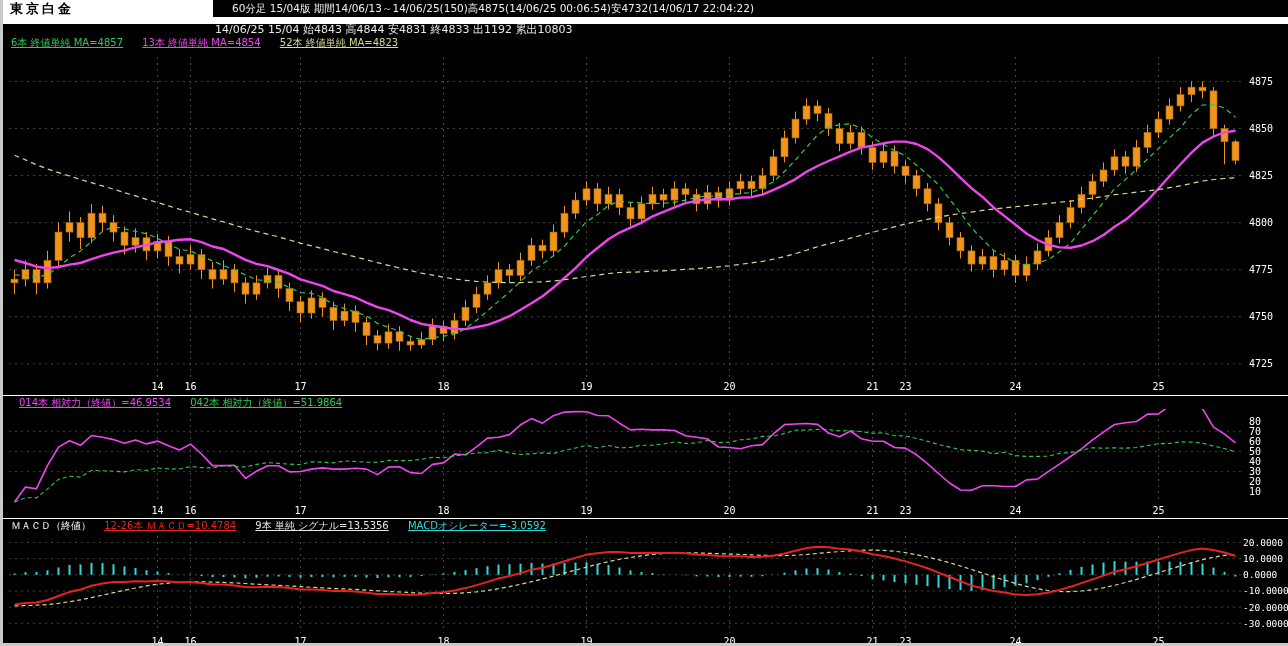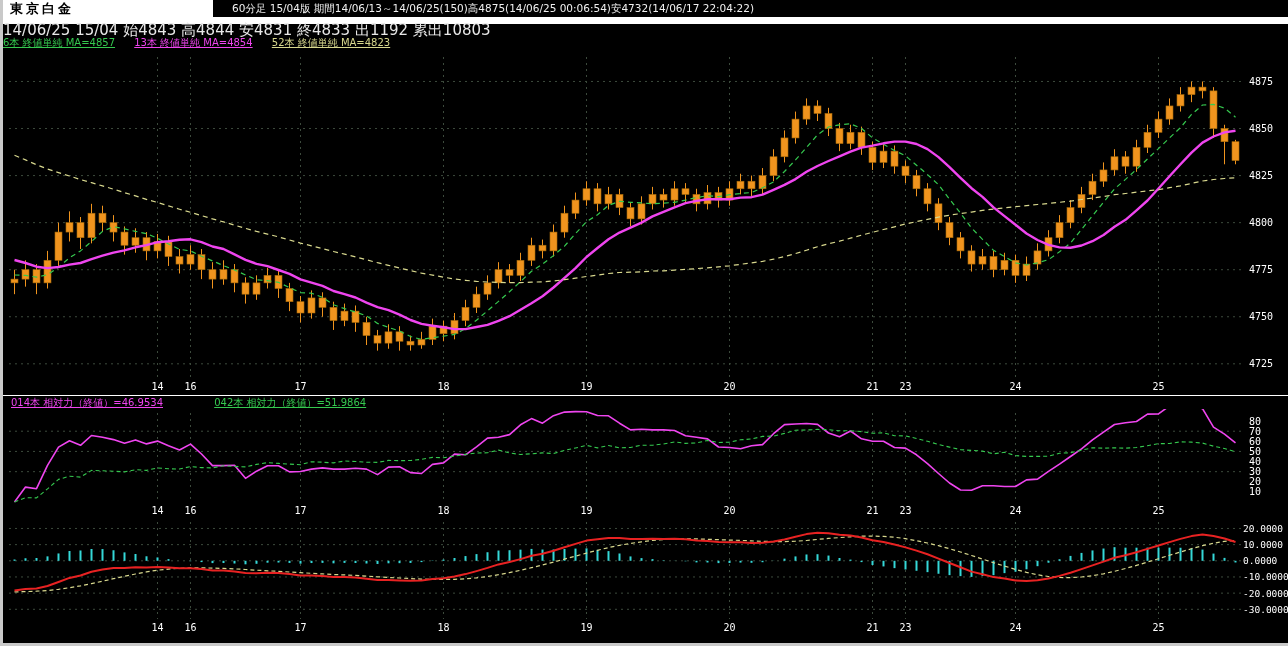--- a/index.html
+++ b/index.html
@@ -7,22 +7,22 @@
     position:relative;width:1288px;height:646px;background:#000;
     box-sizing:border-box;border-left:3px solid #c9c9c9;border-bottom:3px solid #c9c9c9;
     font-family:"DejaVu Sans",sans-serif;overflow:hidden;
   }
   .hrow1{display:flex;align-items:stretch;height:17px;border-bottom:7px solid #ffffff;}
   .titlebox{
     background:#ffffff;color:#000;font-weight:bold;font-size:13px;width:196px;
     padding:0 7px;display:flex;align-items:center;letter-spacing:3px;flex:none;
   }
   .h1text{color:#f0f0f0;font-size:10.5px;padding-left:19px;display:flex;align-items:center;white-space:nowrap;}
-  .hrow2{height:12px;color:#e8e8e8;font-size:15px;line-height:12px;white-space:nowrap;}
-  .legendrow{height:13px;font-size:10px;line-height:13px;white-space:nowrap;}
+  .hrow2{height:12px;color:#e8e8e8;font-size:11px;line-height:12px;padding-left:212px;white-space:nowrap;}
+  .legendrow{height:13px;font-size:10px;line-height:13px;padding-left:8px;white-space:nowrap;}
   .legendrow span{text-decoration:underline;margin-right:16px;}
   .legendrow span.nou{text-decoration:none;margin-right:10px;}
   .sep{border-top:1px solid #ffffff;}
   svg{display:block;}
   svg text{font-family:"DejaVu Sans Mono","DejaVu Sans",monospace;}
 </style>
 </head>
 <body>
 
 <div class="frame">
@@ -299,21 +299,21 @@
       <rect x="1218" y="79.52941176470588" width="7" height="13.176470588235276" fill="#f0941e" stroke="#a86a08" stroke-width="0.6"></rect>
       <line x1="1232.5" y1="90.8235294117647" x2="1232.5" y2="115.29411764705884" stroke="#f0941e" stroke-width="1"></line>
       <rect x="1229" y="92.70588235294116" width="7" height="18.823529411764696" fill="#f0941e" stroke="#a86a08" stroke-width="0.6"></rect>
       <polyline points="11.5,226.0 22.5,226.4 33.5,228.2 44.5,225.7 55.5,218.2 66.5,208.8 77.5,201.9 88.5,192.5 99.5,182.4 110.5,177.7 121.5,179.9 132.5,182.4 143.5,184.6 154.5,189.3 165.5,195.0 176.5,200.3 187.5,201.9 198.5,207.2 209.5,211.9 220.5,216.6 231.5,221.0 242.5,226.0 253.5,230.7 264.5,231.7 275.5,233.3 286.5,238.6 297.5,243.6 308.5,244.2 319.5,248.3 330.5,255.8 341.5,259.6 352.5,263.1 363.5,266.8 374.5,274.4 385.5,278.4 396.5,281.9 407.5,287.5 418.5,290.4 429.5,288.8 440.5,287.2 451.5,285.3 462.5,279.7 473.5,271.2 484.5,261.8 495.5,252.4 506.5,242.7 517.5,232.6 528.5,222.3 539.5,215.1 550.5,206.6 561.5,197.2 572.5,184.6 583.5,172.7 594.5,165.8 605.5,156.4 616.5,152.3 627.5,153.3 638.5,153.9 649.5,154.8 660.5,154.2 671.5,153.3 682.5,151.1 693.5,148.5 704.5,146.7 715.5,147.6 726.5,145.7 737.5,144.5 748.5,143.5 759.5,138.8 770.5,132.9 781.5,122.5 792.5,110.9 803.5,98.4 814.5,85.8 825.5,78.0 836.5,75.8 847.5,74.8 858.5,79.5 869.5,88.9 880.5,95.2 891.5,101.5 902.5,106.8 913.5,116.2 924.5,125.6 935.5,135.7 946.5,150.1 957.5,164.2 968.5,179.0 979.5,190.3 990.5,201.3 1001.5,207.5 1012.5,213.8 1023.5,216.0 1034.5,213.8 1045.5,210.7 1056.5,202.8 1067.5,194.0 1078.5,180.5 1089.5,166.7 1100.5,153.3 1111.5,139.8 1122.5,130.4 1133.5,120.3 1144.5,110.0 1155.5,99.6 1166.5,88.9 1177.5,78.6 1188.5,65.4 1199.5,56.0 1210.5,55.4 1221.5,59.1 1232.5,68.2" fill="none" stroke="#35c94f" stroke-width="1.2" stroke-linejoin="round" stroke-dasharray="5 4"></polyline>
       <polyline points="11.5,211.0 22.5,214.0 33.5,217.7 44.5,219.1 55.5,218.0 66.5,215.6 77.5,214.0 88.5,210.1 99.5,206.7 110.5,203.6 121.5,201.3 132.5,198.3 143.5,196.1 154.5,193.2 165.5,192.2 176.5,190.7 187.5,190.3 198.5,193.2 209.5,197.5 220.5,200.0 231.5,205.4 242.5,210.9 253.5,214.8 264.5,217.1 275.5,221.0 286.5,224.9 297.5,230.4 308.5,233.6 319.5,236.9 330.5,242.0 341.5,245.2 352.5,248.5 363.5,253.6 374.5,258.2 385.5,261.1 396.5,265.6 407.5,271.0 418.5,274.9 429.5,276.7 440.5,278.3 451.5,280.1 462.5,280.1 473.5,278.0 484.5,275.9 495.5,271.8 506.5,267.2 517.5,260.8 528.5,254.2 539.5,247.2 550.5,238.5 561.5,228.8 572.5,219.1 583.5,208.0 594.5,199.0 605.5,190.3 616.5,183.6 627.5,178.7 638.5,173.6 649.5,167.4 660.5,162.8 671.5,158.4 682.5,154.1 693.5,151.9 704.5,150.3 715.5,150.3 726.5,150.3 737.5,148.6 748.5,148.2 759.5,145.7 770.5,140.9 781.5,135.9 792.5,130.1 803.5,122.8 814.5,117.0 825.5,112.0 836.5,107.3 847.5,102.7 858.5,98.6 869.5,96.6 880.5,94.3 891.5,92.6 902.5,92.6 913.5,95.0 924.5,100.1 935.5,108.1 946.5,118.2 957.5,128.8 968.5,139.2 979.5,147.9 990.5,158.4 1001.5,167.1 1012.5,175.8 1023.5,184.5 1034.5,191.0 1045.5,195.8 1056.5,198.4 1067.5,198.7 1078.5,196.5 1089.5,192.2 1100.5,186.0 1111.5,177.7 1122.5,170.8 1133.5,161.3 1144.5,151.5 1155.5,139.5 1166.5,127.3 1177.5,115.3 1188.5,103.7 1199.5,93.6 1210.5,87.5 1221.5,83.4 1232.5,81.8" fill="none" stroke="#ef45ef" stroke-width="2.4" stroke-linejoin="round"></polyline>
       <polyline points="11.5,106.3 22.5,110.9 33.5,115.7 44.5,120.0 55.5,123.6 66.5,127.0 77.5,130.6 88.5,133.7 99.5,136.9 110.5,140.2 121.5,143.7 132.5,146.9 143.5,150.4 154.5,153.5 165.5,156.9 176.5,160.2 187.5,163.3 198.5,166.6 209.5,169.9 220.5,172.9 231.5,176.1 242.5,179.4 253.5,182.4 264.5,185.1 275.5,187.9 286.5,191.0 297.5,194.1 308.5,196.8 319.5,199.6 330.5,202.5 341.5,205.1 352.5,207.9 363.5,210.8 374.5,213.7 385.5,216.3 396.5,219.0 407.5,221.6 418.5,224.1 429.5,226.1 440.5,228.2 451.5,230.0 462.5,231.3 473.5,232.4 484.5,233.0 495.5,233.4 506.5,233.7 517.5,233.6 528.5,233.2 539.5,232.8 550.5,232.0 561.5,230.7 572.5,229.2 583.5,227.5 594.5,226.2 605.5,224.5 616.5,223.5 627.5,223.2 638.5,222.9 649.5,222.0 660.5,221.8 671.5,221.1 682.5,220.4 693.5,219.6 704.5,218.8 715.5,217.8 726.5,216.8 737.5,215.3 748.5,213.9 759.5,212.3 770.5,210.2 781.5,207.5 792.5,204.6 803.5,201.2 814.5,197.7 825.5,194.7 836.5,192.2 847.5,189.2 858.5,186.2 869.5,183.3 880.5,180.5 891.5,177.8 902.5,175.0 913.5,172.6 924.5,170.4 935.5,168.2 946.5,166.2 957.5,164.6 968.5,163.1 979.5,161.4 990.5,160.1 1001.5,158.8 1012.5,157.7 1023.5,156.6 1034.5,155.5 1045.5,154.4 1056.5,153.3 1067.5,152.1 1078.5,150.5 1089.5,149.0 1100.5,147.5 1111.5,145.7 1122.5,144.5 1133.5,143.2 1144.5,141.9 1155.5,140.6 1166.5,138.7 1177.5,136.8 1188.5,134.4 1199.5,132.0 1210.5,130.5 1221.5,129.5 1232.5,128.8" fill="none" stroke="#d8d88e" stroke-width="1.2" stroke-linejoin="round" stroke-dasharray="5 4"></polyline>
     </svg>
 
   <div class="legendrow sep">
     <span style="color: rgb(239, 69, 239); margin-left: 8px;">014本 相対力（終値）=46.9534</span>
-    <span style="color: rgb(53, 201, 79); margin-left: 32px;">042本 相対力（終値）=51.9864</span>
+    <span style="color: rgb(53, 201, 79);">042本 相対力（終値）=51.9864</span>
   </div>
 
   <svg id="rsi-svg" width="1285" height="109">
       <line x1="154.5" y1="4" x2="154.5" y2="93" stroke="#3c4a3c" stroke-dasharray="2 4"></line>
       <text x="154.5" y="105" fill="#ffffff" font-size="10" text-anchor="middle">14</text>
       <line x1="187.5" y1="4" x2="187.5" y2="93" stroke="#3c4a3c" stroke-dasharray="2 4"></line>
       <text x="187.5" y="105" fill="#ffffff" font-size="10" text-anchor="middle">16</text>
       <line x1="297.5" y1="4" x2="297.5" y2="93" stroke="#3c4a3c" stroke-dasharray="2 4"></line>
       <text x="297.5" y="105" fill="#ffffff" font-size="10" text-anchor="middle">17</text>
       <line x1="440.5" y1="4" x2="440.5" y2="93" stroke="#3c4a3c" stroke-dasharray="2 4"></line>
@@ -338,20 +338,26 @@
       <text x="1246" y="35.81818181818182" fill="#ffffff" font-size="10">60</text>
       <text x="1246" y="45.93181818181818" fill="#ffffff" font-size="10">50</text>
       <text x="1246" y="56.04545454545455" fill="#ffffff" font-size="10">40</text>
       <text x="1246" y="66.1590909090909" fill="#ffffff" font-size="10">30</text>
       <text x="1246" y="76.27272727272728" fill="#ffffff" font-size="10">20</text>
       <text x="1246" y="86.38636363636364" fill="#ffffff" font-size="10">10</text>
       <polyline points="11.5,93.0 22.5,78.1 33.5,79.7 44.5,56.4 55.5,38.1 66.5,31.7 77.5,36.3 88.5,26.5 99.5,28.2 110.5,30.6 121.5,34.2 132.5,30.9 143.5,34.9 154.5,32.1 165.5,36.7 176.5,41.0 187.5,35.1 198.5,45.0 209.5,56.6 220.5,56.6 231.5,56.2 242.5,69.3 253.5,62.2 264.5,56.8 275.5,56.8 286.5,62.9 297.5,62.5 308.5,60.1 319.5,58.9 330.5,60.1 341.5,60.1 352.5,59.3 363.5,60.1 374.5,65.6 385.5,58.1 396.5,57.7 407.5,63.6 418.5,64.5 429.5,55.4 440.5,53.9 451.5,45.1 462.5,45.8 473.5,37.8 484.5,29.1 495.5,28.2 506.5,25.6 517.5,15.8 528.5,9.6 539.5,14.2 550.5,6.7 561.5,3.1 572.5,2.6 583.5,2.7 594.5,6.5 605.5,6.8 616.5,14.2 627.5,20.9 638.5,20.3 649.5,20.9 660.5,20.9 671.5,21.5 682.5,26.7 693.5,28.2 704.5,29.9 715.5,38.0 726.5,38.5 737.5,39.8 748.5,36.8 759.5,35.6 770.5,24.7 781.5,15.6 792.5,15.0 803.5,14.5 814.5,15.4 825.5,24.0 836.5,27.8 847.5,22.0 858.5,29.8 869.5,32.3 880.5,32.3 891.5,38.5 902.5,39.1 913.5,45.8 924.5,54.7 935.5,64.5 946.5,74.0 957.5,81.0 968.5,81.3 979.5,76.8 990.5,76.7 1001.5,77.5 1012.5,77.5 1023.5,70.9 1034.5,70.1 1045.5,62.4 1056.5,55.2 1067.5,47.5 1078.5,39.9 1089.5,30.8 1100.5,23.1 1111.5,15.5 1122.5,13.8 1133.5,12.5 1144.5,5.1 1155.5,4.9 1166.5,-3.1 1177.5,-3.1 1188.5,-2.9 1199.5,-0.4 1210.5,18.1 1221.5,25.2 1232.5,33.8" fill="none" stroke="#ef45ef" stroke-width="1.6" stroke-linejoin="round"></polyline>
       <polyline points="11.5,93.0 22.5,88.7 33.5,88.9 44.5,79.9 55.5,70.4 66.5,67.2 77.5,68.1 88.5,61.4 99.5,61.8 110.5,62.2 121.5,62.9 132.5,60.7 143.5,61.4 154.5,58.9 165.5,59.8 176.5,60.0 187.5,57.6 198.5,58.6 209.5,58.9 220.5,56.7 231.5,57.4 242.5,57.9 253.5,55.4 264.5,53.6 275.5,54.4 286.5,55.1 297.5,55.7 308.5,52.8 319.5,53.2 330.5,53.9 341.5,52.0 352.5,52.5 363.5,53.2 374.5,53.4 385.5,51.4 396.5,51.7 407.5,51.5 418.5,50.4 429.5,48.4 440.5,48.8 451.5,47.0 462.5,45.4 473.5,44.0 484.5,43.8 495.5,41.1 506.5,44.0 517.5,45.5 528.5,44.8 539.5,43.9 550.5,44.5 561.5,41.4 572.5,39.0 583.5,36.4 594.5,38.9 605.5,36.5 616.5,38.9 627.5,38.5 638.5,36.2 649.5,36.2 660.5,35.0 671.5,32.9 682.5,34.4 693.5,33.9 704.5,31.5 715.5,33.5 726.5,33.1 737.5,30.8 748.5,30.0 759.5,27.4 770.5,27.1 781.5,24.4 792.5,21.2 803.5,21.0 814.5,20.4 825.5,20.7 836.5,21.8 847.5,21.8 858.5,22.6 869.5,24.2 880.5,23.8 891.5,26.7 902.5,26.9 913.5,29.5 924.5,32.3 935.5,35.5 946.5,38.1 957.5,40.6 968.5,41.4 979.5,42.1 990.5,44.8 1001.5,43.3 1012.5,46.6 1023.5,47.4 1034.5,47.4 1045.5,47.2 1056.5,44.3 1067.5,43.7 1078.5,41.2 1089.5,38.8 1100.5,39.2 1111.5,38.8 1122.5,39.2 1133.5,38.5 1144.5,36.7 1155.5,34.7 1166.5,34.5 1177.5,32.9 1188.5,33.1 1199.5,34.1 1210.5,37.2 1221.5,39.5 1232.5,42.8" fill="none" stroke="#35c94f" stroke-width="1.1" stroke-linejoin="round" stroke-dasharray="4 3"></polyline>
     </svg>
 
+  <div class="legendrow sep">
+    <span class="nou" style="color: rgb(255, 255, 255);">ＭＡＣＤ（終値）</span>
+    <span style="color: rgb(232, 34, 34);">12-26本 ＭＡＣＤ=10.4784</span>
+    <span style="color: rgb(232, 232, 232);">9本 単純 シグナル=13.5356</span>
+    <span style="color: rgb(53, 216, 216);">MACDオシレーター=-3.0592</span>
+  </div>
 
   <svg id="macd-svg" width="1285" height="117">
       <line x1="154.5" y1="4" x2="154.5" y2="101" stroke="#3c4a3c" stroke-dasharray="2 4"></line>
       <text x="154.5" y="113" fill="#ffffff" font-size="10" text-anchor="middle">14</text>
       <line x1="187.5" y1="4" x2="187.5" y2="101" stroke="#3c4a3c" stroke-dasharray="2 4"></line>
       <text x="187.5" y="113" fill="#ffffff" font-size="10" text-anchor="middle">16</text>
       <line x1="297.5" y1="4" x2="297.5" y2="101" stroke="#3c4a3c" stroke-dasharray="2 4"></line>
       <text x="297.5" y="113" fill="#ffffff" font-size="10" text-anchor="middle">17</text>
       <line x1="440.5" y1="4" x2="440.5" y2="101" stroke="#3c4a3c" stroke-dasharray="2 4"></line>
       <text x="440.5" y="113" fill="#ffffff" font-size="10" text-anchor="middle">18</text>

